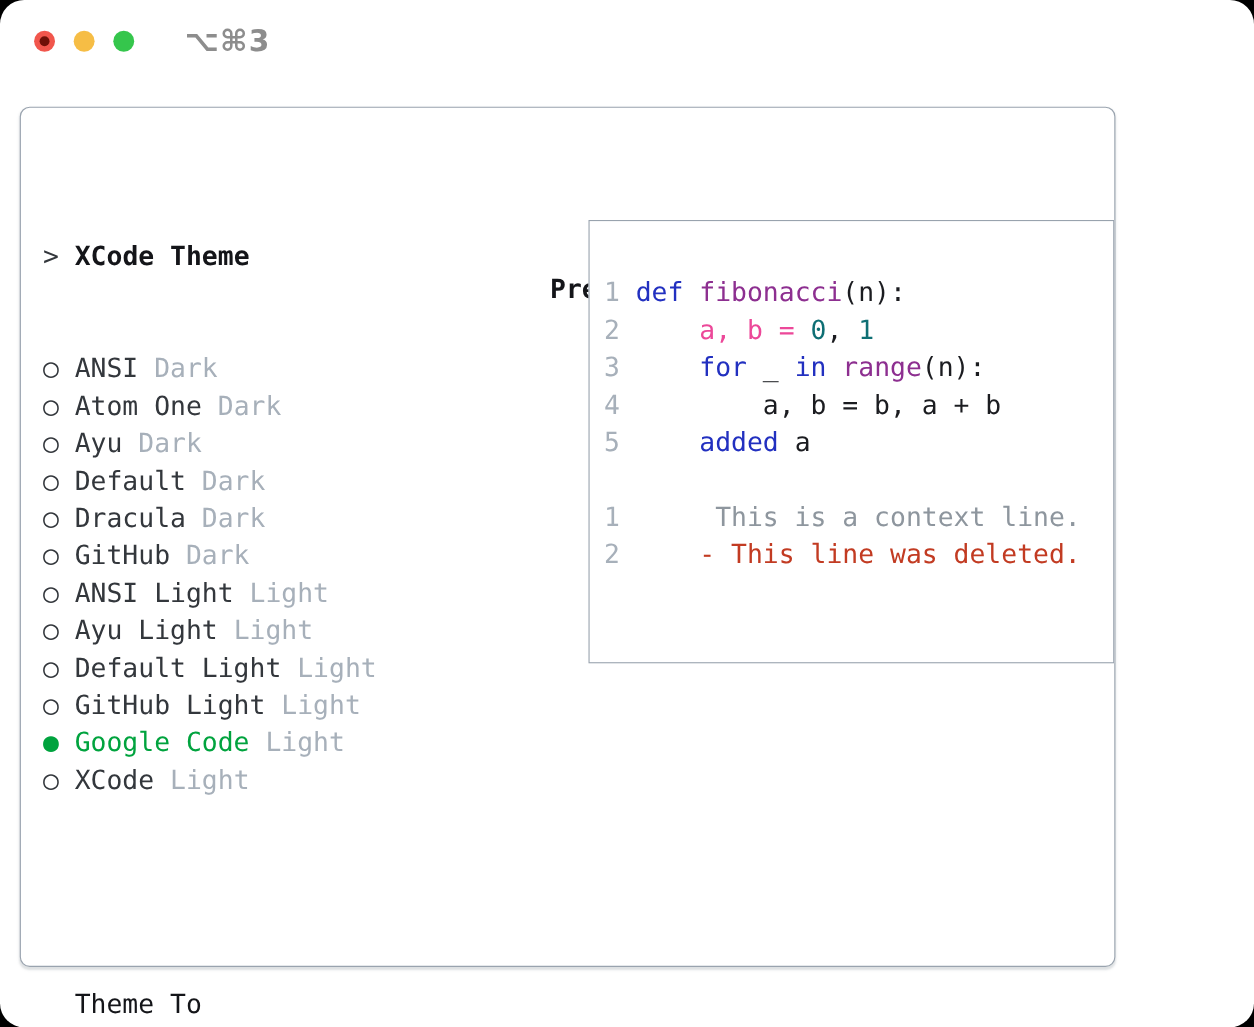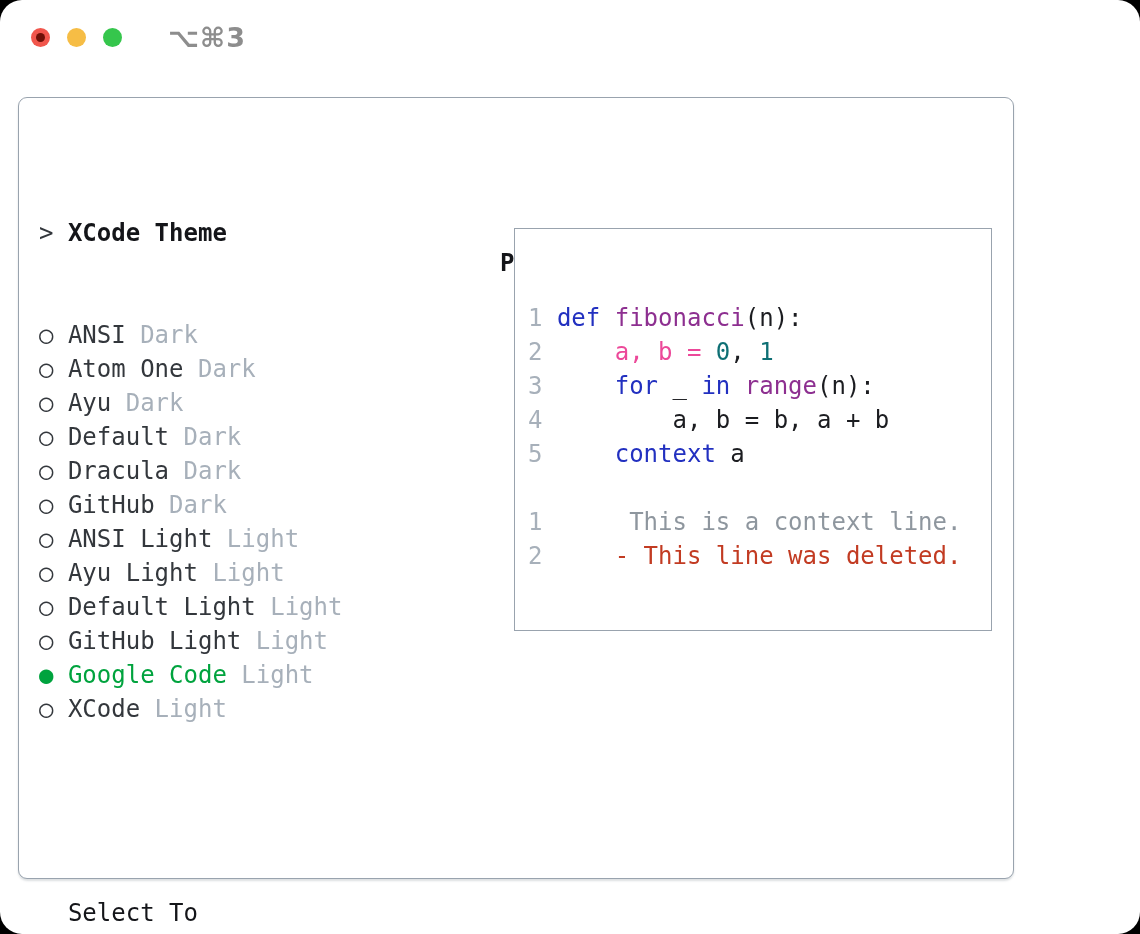--- a/index.html
+++ b/index.html
@@ -39,23 +39,23 @@
   .hdr-cursor { font-weight: normal; }
   .hdr-label { font-weight: bold; }
   .marker { display: inline-block; width: 1ch; }
   .item-name { }
   .variant { }
   .applyto-header { padding-left: 2ch; }
 
   
   .preview-header { position: absolute; left: 481px; top: 148px; font-size: 24px; line-height: 34px; font-weight: bold; }
   .preview-box {
-    position: absolute; left: 495px; top: 102px; width: 478px; height: 403px;
+    position: absolute; left: 516px; top: 102px; width: 478px; height: 403px;
     border: 1.5px solid #99a3ae; background: #fff;
-    padding: 72px 10px 0 13px; overflow: hidden; margin-top: 28px;
+    padding: 48px 10px 0 13px; overflow: hidden;
   }
   .pline { font-size: 24px; line-height: 34px; height: 34px; white-space: pre; }
   .ln { display: inline-block; width: 1ch; }
 </style>
 </head>
 <body>
 
 <div class="window">
 
   <div class="titlebar">
@@ -66,35 +66,35 @@
     <span class="tl tl-max" style="background: rgb(53, 198, 76);"></span>
     <span class="shortcut" style="color: rgb(141, 141, 141);">⌥⌘3</span>
   </div>
 
   <div class="panel">
 
     <div class="left-col">
       <div class="row" style="color: rgb(51, 55, 60);"><span class="hdr-cursor">&gt;</span><span> </span><span class="hdr-label" style="color: rgb(20, 21, 25);">XCode Theme</span></div>
       <div id="theme-list"><div class="row"><span class="marker" style="color: rgb(51, 55, 60);">○</span><span class="item-name" style="color: rgb(51, 55, 60);"> ANSI </span><span class="variant" style="color: rgb(167, 176, 186);">Dark</span></div><div class="row"><span class="marker" style="color: rgb(51, 55, 60);">○</span><span class="item-name" style="color: rgb(51, 55, 60);"> Atom One </span><span class="variant" style="color: rgb(167, 176, 186);">Dark</span></div><div class="row"><span class="marker" style="color: rgb(51, 55, 60);">○</span><span class="item-name" style="color: rgb(51, 55, 60);"> Ayu </span><span class="variant" style="color: rgb(167, 176, 186);">Dark</span></div><div class="row"><span class="marker" style="color: rgb(51, 55, 60);">○</span><span class="item-name" style="color: rgb(51, 55, 60);"> Default </span><span class="variant" style="color: rgb(167, 176, 186);">Dark</span></div><div class="row"><span class="marker" style="color: rgb(51, 55, 60);">○</span><span class="item-name" style="color: rgb(51, 55, 60);"> Dracula </span><span class="variant" style="color: rgb(167, 176, 186);">Dark</span></div><div class="row"><span class="marker" style="color: rgb(51, 55, 60);">○</span><span class="item-name" style="color: rgb(51, 55, 60);"> GitHub </span><span class="variant" style="color: rgb(167, 176, 186);">Dark</span></div><div class="row"><span class="marker" style="color: rgb(51, 55, 60);">○</span><span class="item-name" style="color: rgb(51, 55, 60);"> ANSI Light </span><span class="variant" style="color: rgb(167, 176, 186);">Light</span></div><div class="row"><span class="marker" style="color: rgb(51, 55, 60);">○</span><span class="item-name" style="color: rgb(51, 55, 60);"> Ayu Light </span><span class="variant" style="color: rgb(167, 176, 186);">Light</span></div><div class="row"><span class="marker" style="color: rgb(51, 55, 60);">○</span><span class="item-name" style="color: rgb(51, 55, 60);"> Default Light </span><span class="variant" style="color: rgb(167, 176, 186);">Light</span></div><div class="row"><span class="marker" style="color: rgb(51, 55, 60);">○</span><span class="item-name" style="color: rgb(51, 55, 60);"> GitHub Light </span><span class="variant" style="color: rgb(167, 176, 186);">Light</span></div><div class="row"><span class="marker" style="color: rgb(0, 163, 62);">●</span><span class="item-name" style="color: rgb(0, 163, 62);"> Google Code </span><span class="variant" style="color: rgb(167, 176, 186);">Light</span></div><div class="row"><span class="marker" style="color: rgb(51, 55, 60);">○</span><span class="item-name" style="color: rgb(51, 55, 60);"> XCode </span><span class="variant" style="color: rgb(167, 176, 186);">Light</span></div></div>
       <div class="row"> </div>
-      <div class="row applyto-header" style="color: rgb(20, 21, 25);">Select To</div>
+      <div class="row applyto-header" style="color: rgb(20, 21, 25);">Theme To</div>
       
       
       
     </div>
 
     <div class="preview-header" style="color: rgb(20, 21, 25);">Preview</div>
 
     <div class="preview-box">
       <div id="preview-lines">
           <div class="pline"><span class="ln" style="color: rgb(167, 176, 186);">1</span> <span style="color: rgb(34, 48, 192);">def</span><span style="color: rgb(27, 28, 32);"> </span><span style="color: rgb(141, 47, 144);">fibonacci</span><span style="color: rgb(27, 28, 32);">(n):</span></div>
           <div class="pline"><span class="ln" style="color: rgb(167, 176, 186);">2</span> <span style="color: #ec4899;">    a, b = </span><span style="color: rgb(14, 111, 116);">0</span><span style="color: rgb(27, 28, 32);">, </span><span style="color: rgb(14, 111, 116);">1</span></div>
           <div class="pline"><span class="ln" style="color: rgb(167, 176, 186);">3</span> <span style="color: rgb(27, 28, 32);">    </span><span style="color: rgb(34, 48, 192);">for</span><span style="color: rgb(27, 28, 32);"> _ </span><span style="color: rgb(34, 48, 192);">in</span><span style="color: rgb(27, 28, 32);"> </span><span style="color: rgb(141, 47, 144);">range</span><span style="color: rgb(27, 28, 32);">(n):</span></div>
           <div class="pline"><span class="ln" style="color: rgb(167, 176, 186);">4</span> <span style="color: rgb(27, 28, 32);">        a, b = b, a + b</span></div>
-          <div class="pline"><span class="ln" style="color: rgb(167, 176, 186);">5</span> <span style="color: rgb(27, 28, 32);">    </span><span style="color: rgb(34, 48, 192);">context</span><span style="color: rgb(27, 28, 32);"> a</span></div>
+          <div class="pline"><span class="ln" style="color: rgb(167, 176, 186);">5</span> <span style="color: rgb(27, 28, 32);">    </span><span style="color: rgb(34, 48, 192);">added</span><span style="color: rgb(27, 28, 32);"> a</span></div>
           <div class="pline"><span class="ln" style="color: rgb(167, 176, 186);"></span> </div>
           <div class="pline"><span class="ln" style="color: rgb(167, 176, 186);">1</span> <span style="color: rgb(142, 150, 158);">     This is a context line.</span></div>
           <div class="pline"><span class="ln" style="color: rgb(167, 176, 186);">2</span> <span style="color: rgb(194, 59, 34);">    - This line was deleted.</span></div>
         </div>
     </div>
 
   </div>
 </div>
 
 </body></html>

